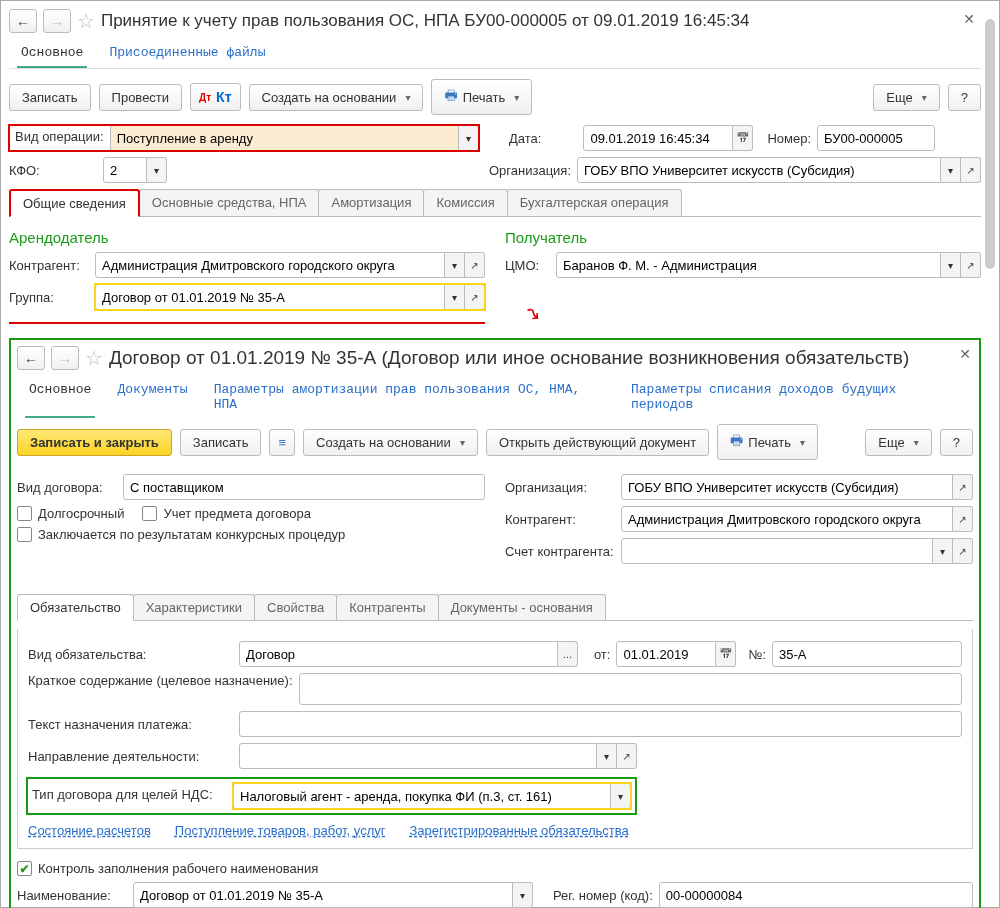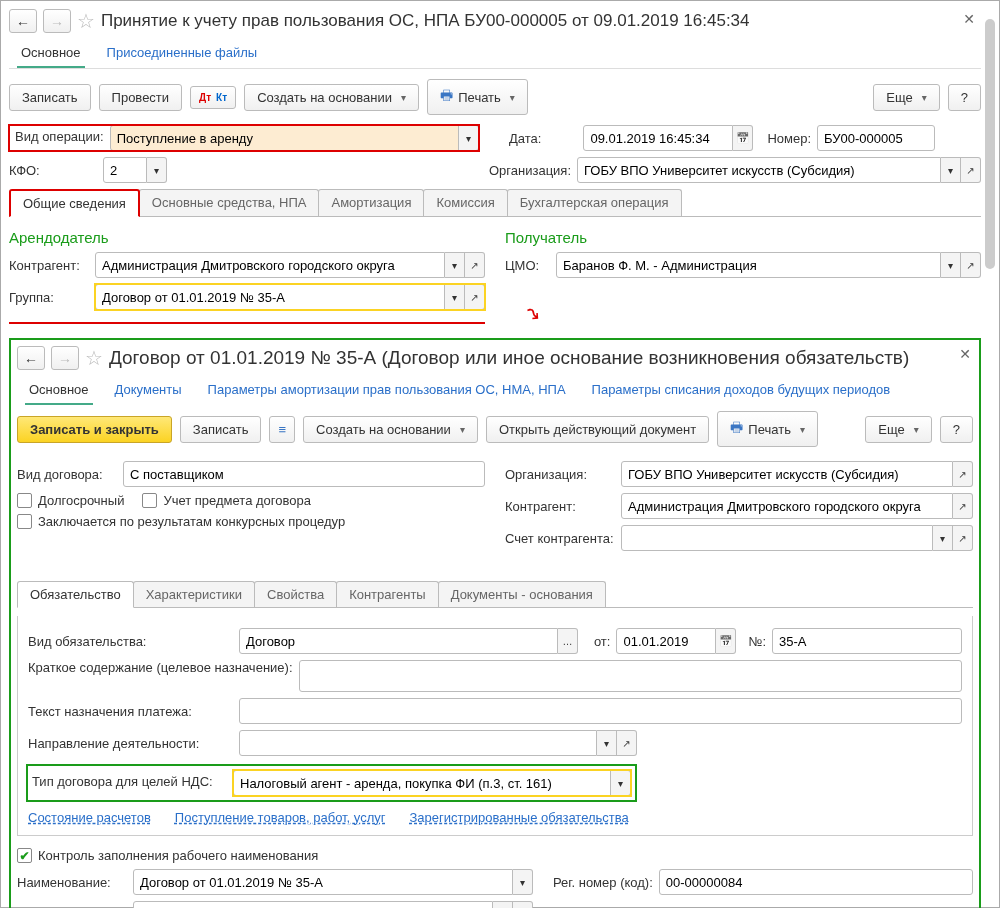--- a/index.html
+++ b/index.html
@@ -42,21 +42,21 @@
     display: inline-flex;
     align-items: center;
     justify-content: center;
     cursor: pointer;
     font-size: 14px;
   }
   .star { font-size: 20px; color: #bbb; }
   .title { font-size: 17px; color: #333; font-weight: normal; }
   .close-x { position: absolute; right: 24px; top: 10px; font-size: 14px; color: #666; cursor: pointer; }
   .close-x2 { position: absolute; right: 8px; top: 6px; font-size: 14px; color: #666; cursor: pointer; }
-  .tabs { display: flex; gap: 18px; border-bottom: 1px solid #ddd; margin: 4px 0 10px; padding: 0 8px; }
+  .tabs { display: flex; gap: 18px; border-bottom: 1px solid #ddd; margin: 4px 0 10px; padding: 0 8px; font-family: Liberation Mono, monospace; }
   .tab { padding: 6px 4px; color: #2a6fc9; cursor: pointer; border-bottom: 2px solid transparent; }
   .tab.active { color: #333; border-bottom: 2px solid #4a8; background: #fff; }
   .link { color: #2a6fc9; cursor: pointer; }
   .link-u { color: #2a6fc9; cursor: pointer; text-decoration: underline; text-decoration-style: dashed; }
   .toolbar { display: flex; gap: 8px; align-items: center; margin-bottom: 10px; }
   .btn {
     border: 1px solid #bbb;
     background: linear-gradient(#fff, #f0f0f0);
     border-radius: 3px;
     padding: 5px 12px;
@@ -157,21 +157,21 @@
   <div class="tabs">
     <span class="tab active">Основное</span>
     <span class="tab">Присоединенные файлы</span>
   </div>
 
   <div class="toolbar">
     <span class="btn">Записать</span>
     <span class="btn">Провести</span>
     <span class="btn btn-icon">
         <span style="color:#d00;font-size:10px;font-weight:bold">Дт</span>
-        <span style="color:#06c;font-size:10px;font-weight:bold">Кт</span>
+        <span style="color:#06c;font-size:14px;font-weight:bold">Кт</span>
       </span>
     <span class="btn dropdown-arrow">Создать на основании</span>
     <span class="btn dropdown-arrow">
         <span class="printer-icon"></span>
         <span>Печать</span>
       </span>
     <span class="spacer"></span>
     <span class="btn dropdown-arrow">Еще</span>
     <span class="btn">?</span>
   </div>

